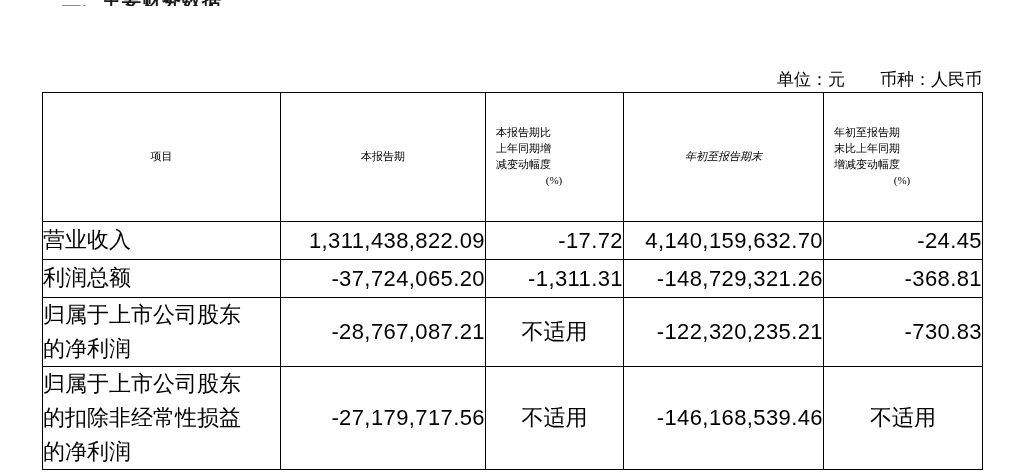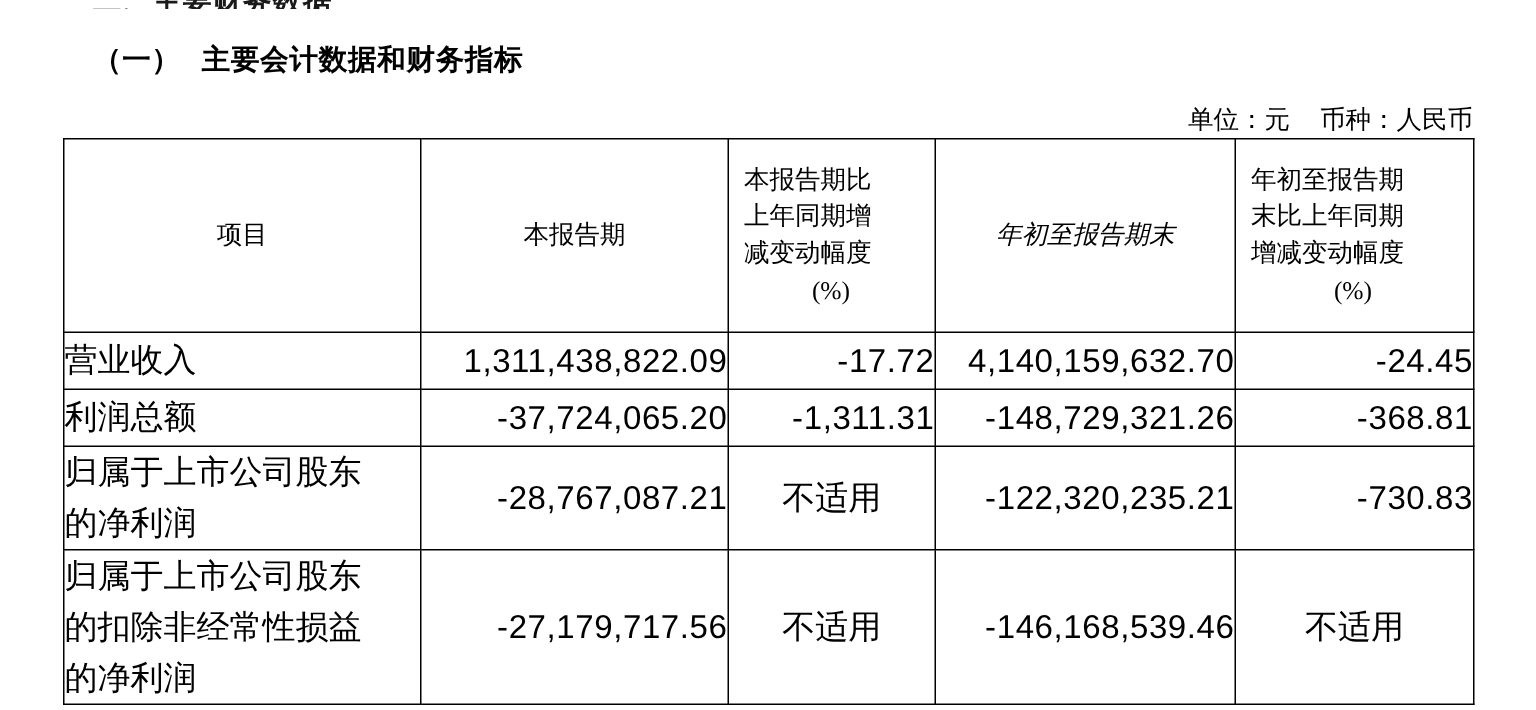--- a/index.html
+++ b/index.html
@@ -51,21 +51,21 @@
   }
 
   .units-line {
     position: absolute;
     top: 68px;
     right: 42px;
     font-size: 17px;
     white-space: nowrap;
   }
   .units-line .unit-currency {
-    margin-left: 20px;
+    margin-left: 35px;
   }
 
   table.fin {
     position: absolute;
     top: 92px;
     left: 42px;
     width: 940px;
     border-collapse: collapse;
     table-layout: fixed;
   }
@@ -81,21 +81,21 @@
   col.c1 { width: 205px; }
   col.c2 { width: 138px; }
   col.c3 { width: 200px; }
   col.c4 { width: 159px; }
 
   
   tr.head td {
     height: 128px;
     text-align: center;
     line-height: 1.45;
-    font-size: 17px;
+    font-size: 11px;
   }
   tr.head td .hwrap {
     display: block;
     padding: 0 10px;
   }
   td.head-multiline .hwrap {
     text-align: left;
     display: inline-block;
     width: 116px;
   }
@@ -133,23 +133,20 @@
     text-align: center;
   }
 </style>
 </head>
 <body>
 
 <div class="page">
 
   <div class="clipped-heading">二、主要财务数据</div>
 
-  <div class="section-heading">
-    <span class="num">（一）</span><span>主要会计数据和财务指标</span>
-  </div>
 
   <div class="units-line">
     <span>单位：元</span><span class="unit-currency">币种：人民币</span>
   </div>
 
   <table class="fin">
     <colgroup>
       <col class="c0">
         <col class="c1">
         <col class="c2">

